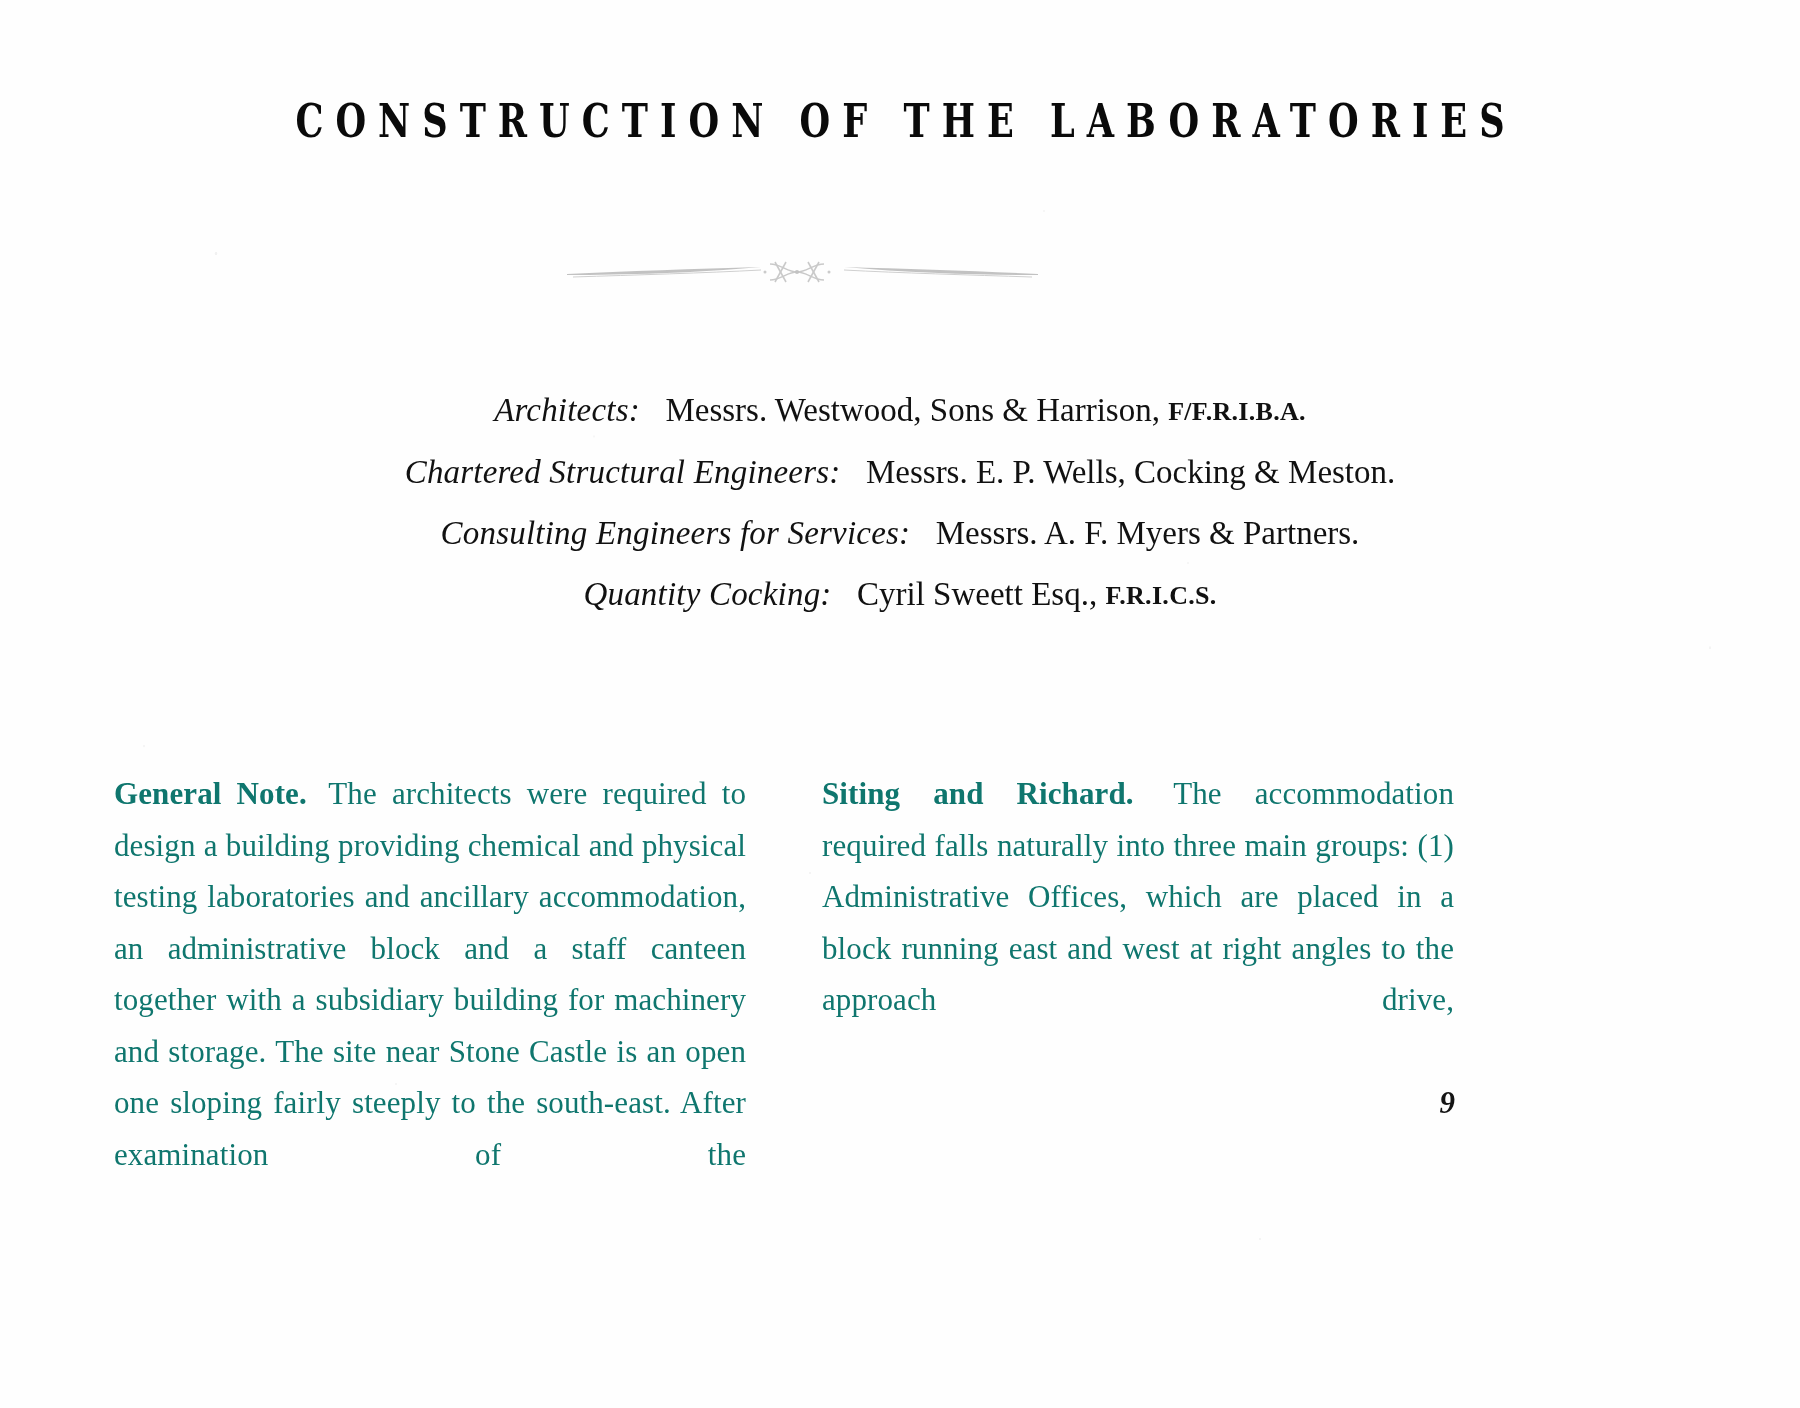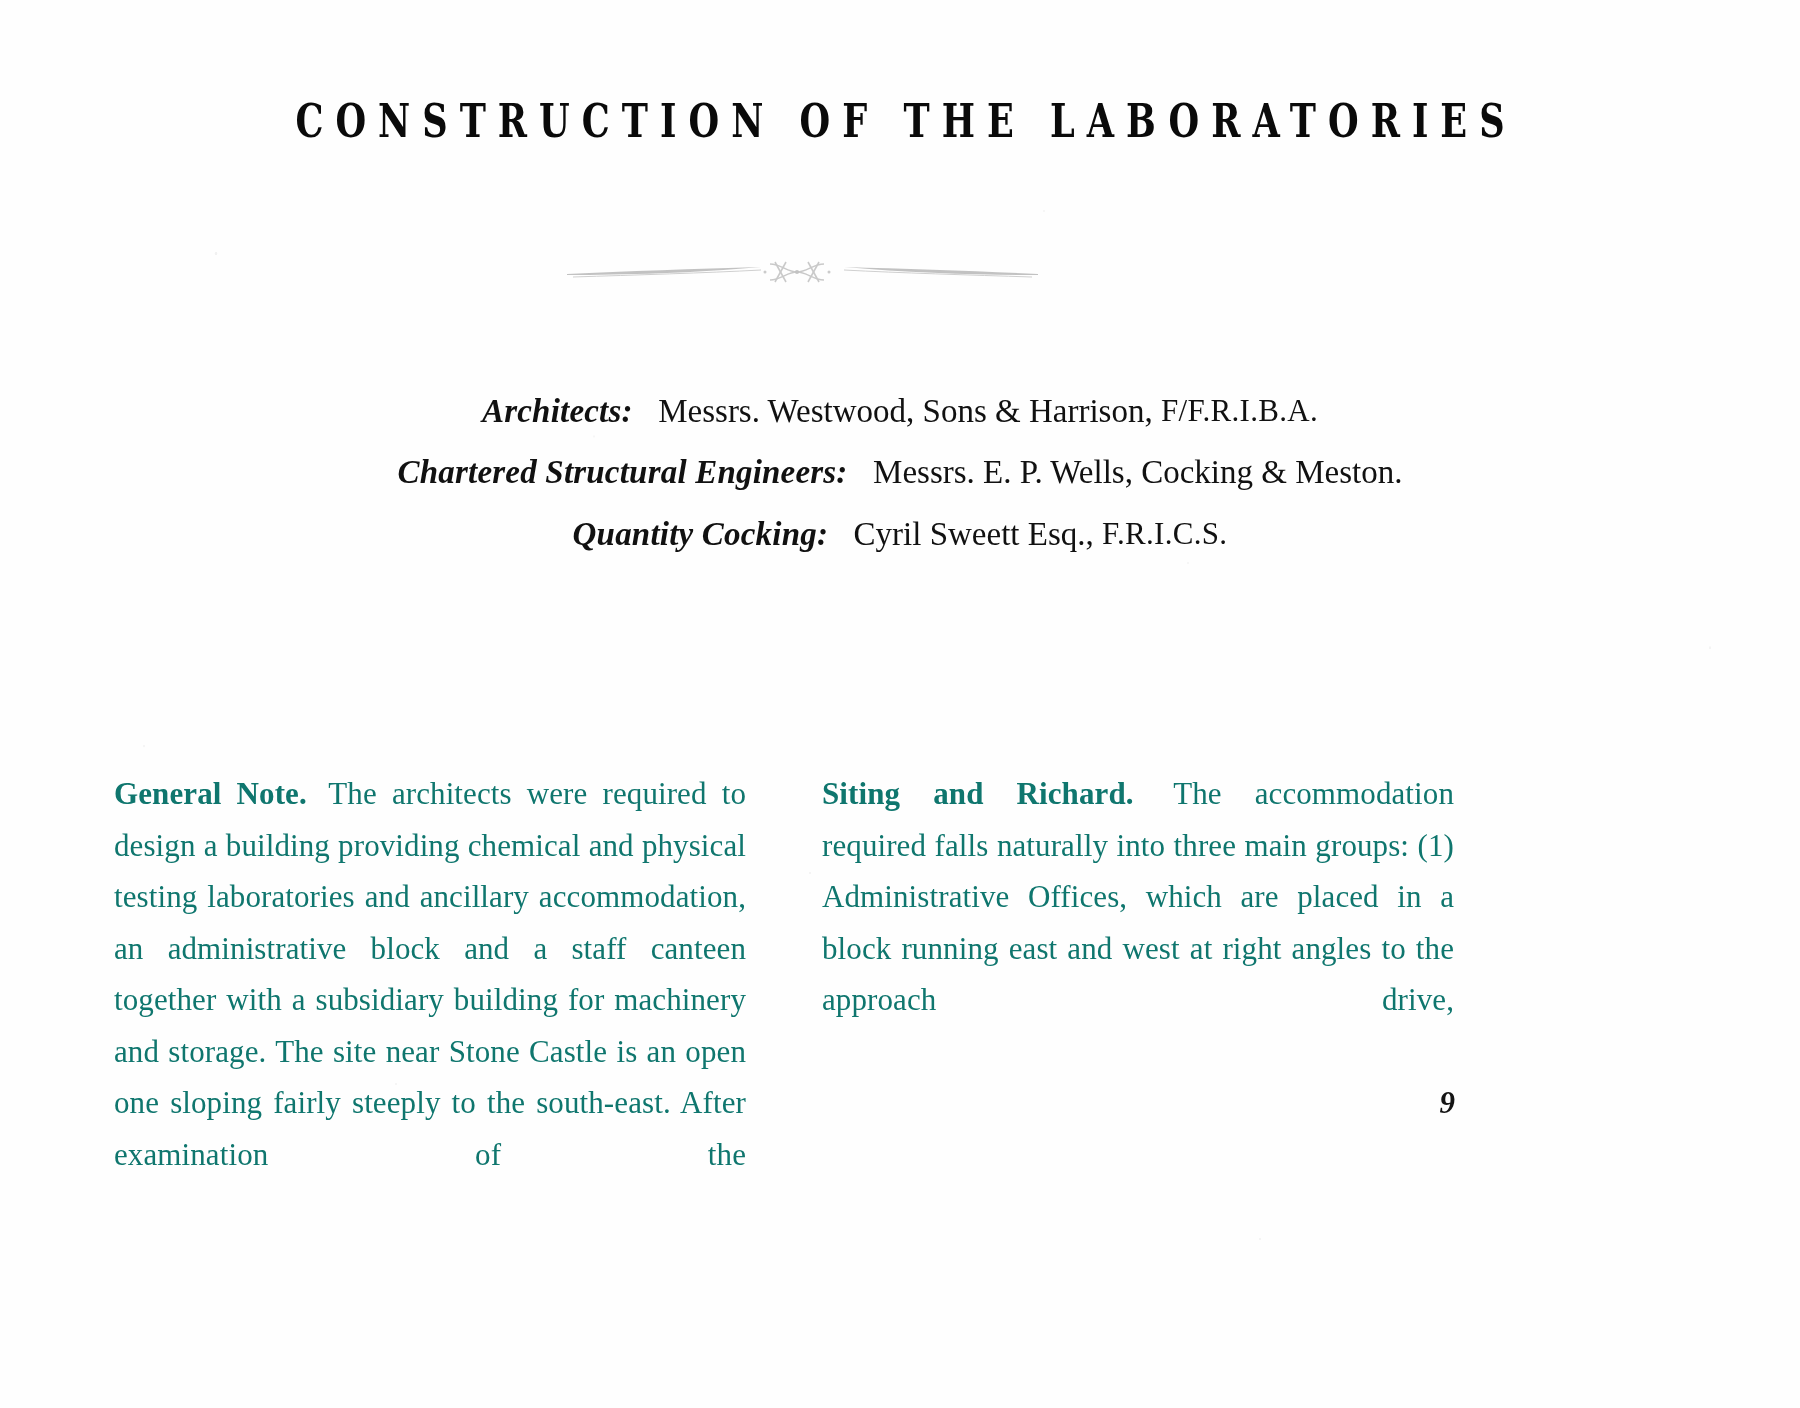--- a/index.html
+++ b/index.html
@@ -81,32 +81,32 @@
     text-align: center;
   }
   .credit-line {
     font-size: 33px;
     line-height: 61px;
     white-space: nowrap;
     color: #111;
   }
   .role {
     font-style: italic;
-    font-weight: 700;
+    font-weight: 400;
     letter-spacing: 0.2px;
     text-align: right;
   }
   .name {
     font-style: normal;
     font-weight: 400;
   }
   .gap { display: inline-block; width: 9px; }
   .smallcaps {
-    font-size: 31px;
-    font-weight: 400;
+    font-size: 26px;
+    font-weight: 700;
     letter-spacing: 0.3px;
     vertical-align: 1px;
   }
 
   
   .columns {
     position: absolute;
     left: 114px;
     top: 768px;
     width: 1340px;
@@ -185,20 +185,25 @@
       <span class="name">Messrs. Westwood, Sons &amp; Harrison,</span>
       <span class="smallcaps">F/F.R.I.B.A.</span>
     </div>
 
     <div class="credit-line">
       <span class="role">Chartered Structural Engineers:</span>
       <span class="gap"></span>
       <span class="name">Messrs. E. P. Wells, Cocking &amp; Meston.</span>
     </div>
 
+    <div class="credit-line">
+      <span class="role">Consulting Engineers for Services:</span>
+      <span class="gap"></span>
+      <span class="name">Messrs. A. F. Myers &amp; Partners.</span>
+    </div>
 
     <div class="credit-line">
       <span class="role">Quantity Cocking:</span>
       <span class="gap"></span>
       <span class="name">Cyril Sweett Esq.,</span>
       <span class="smallcaps">F.R.I.C.S.</span>
     </div>
 
 
   </div>

